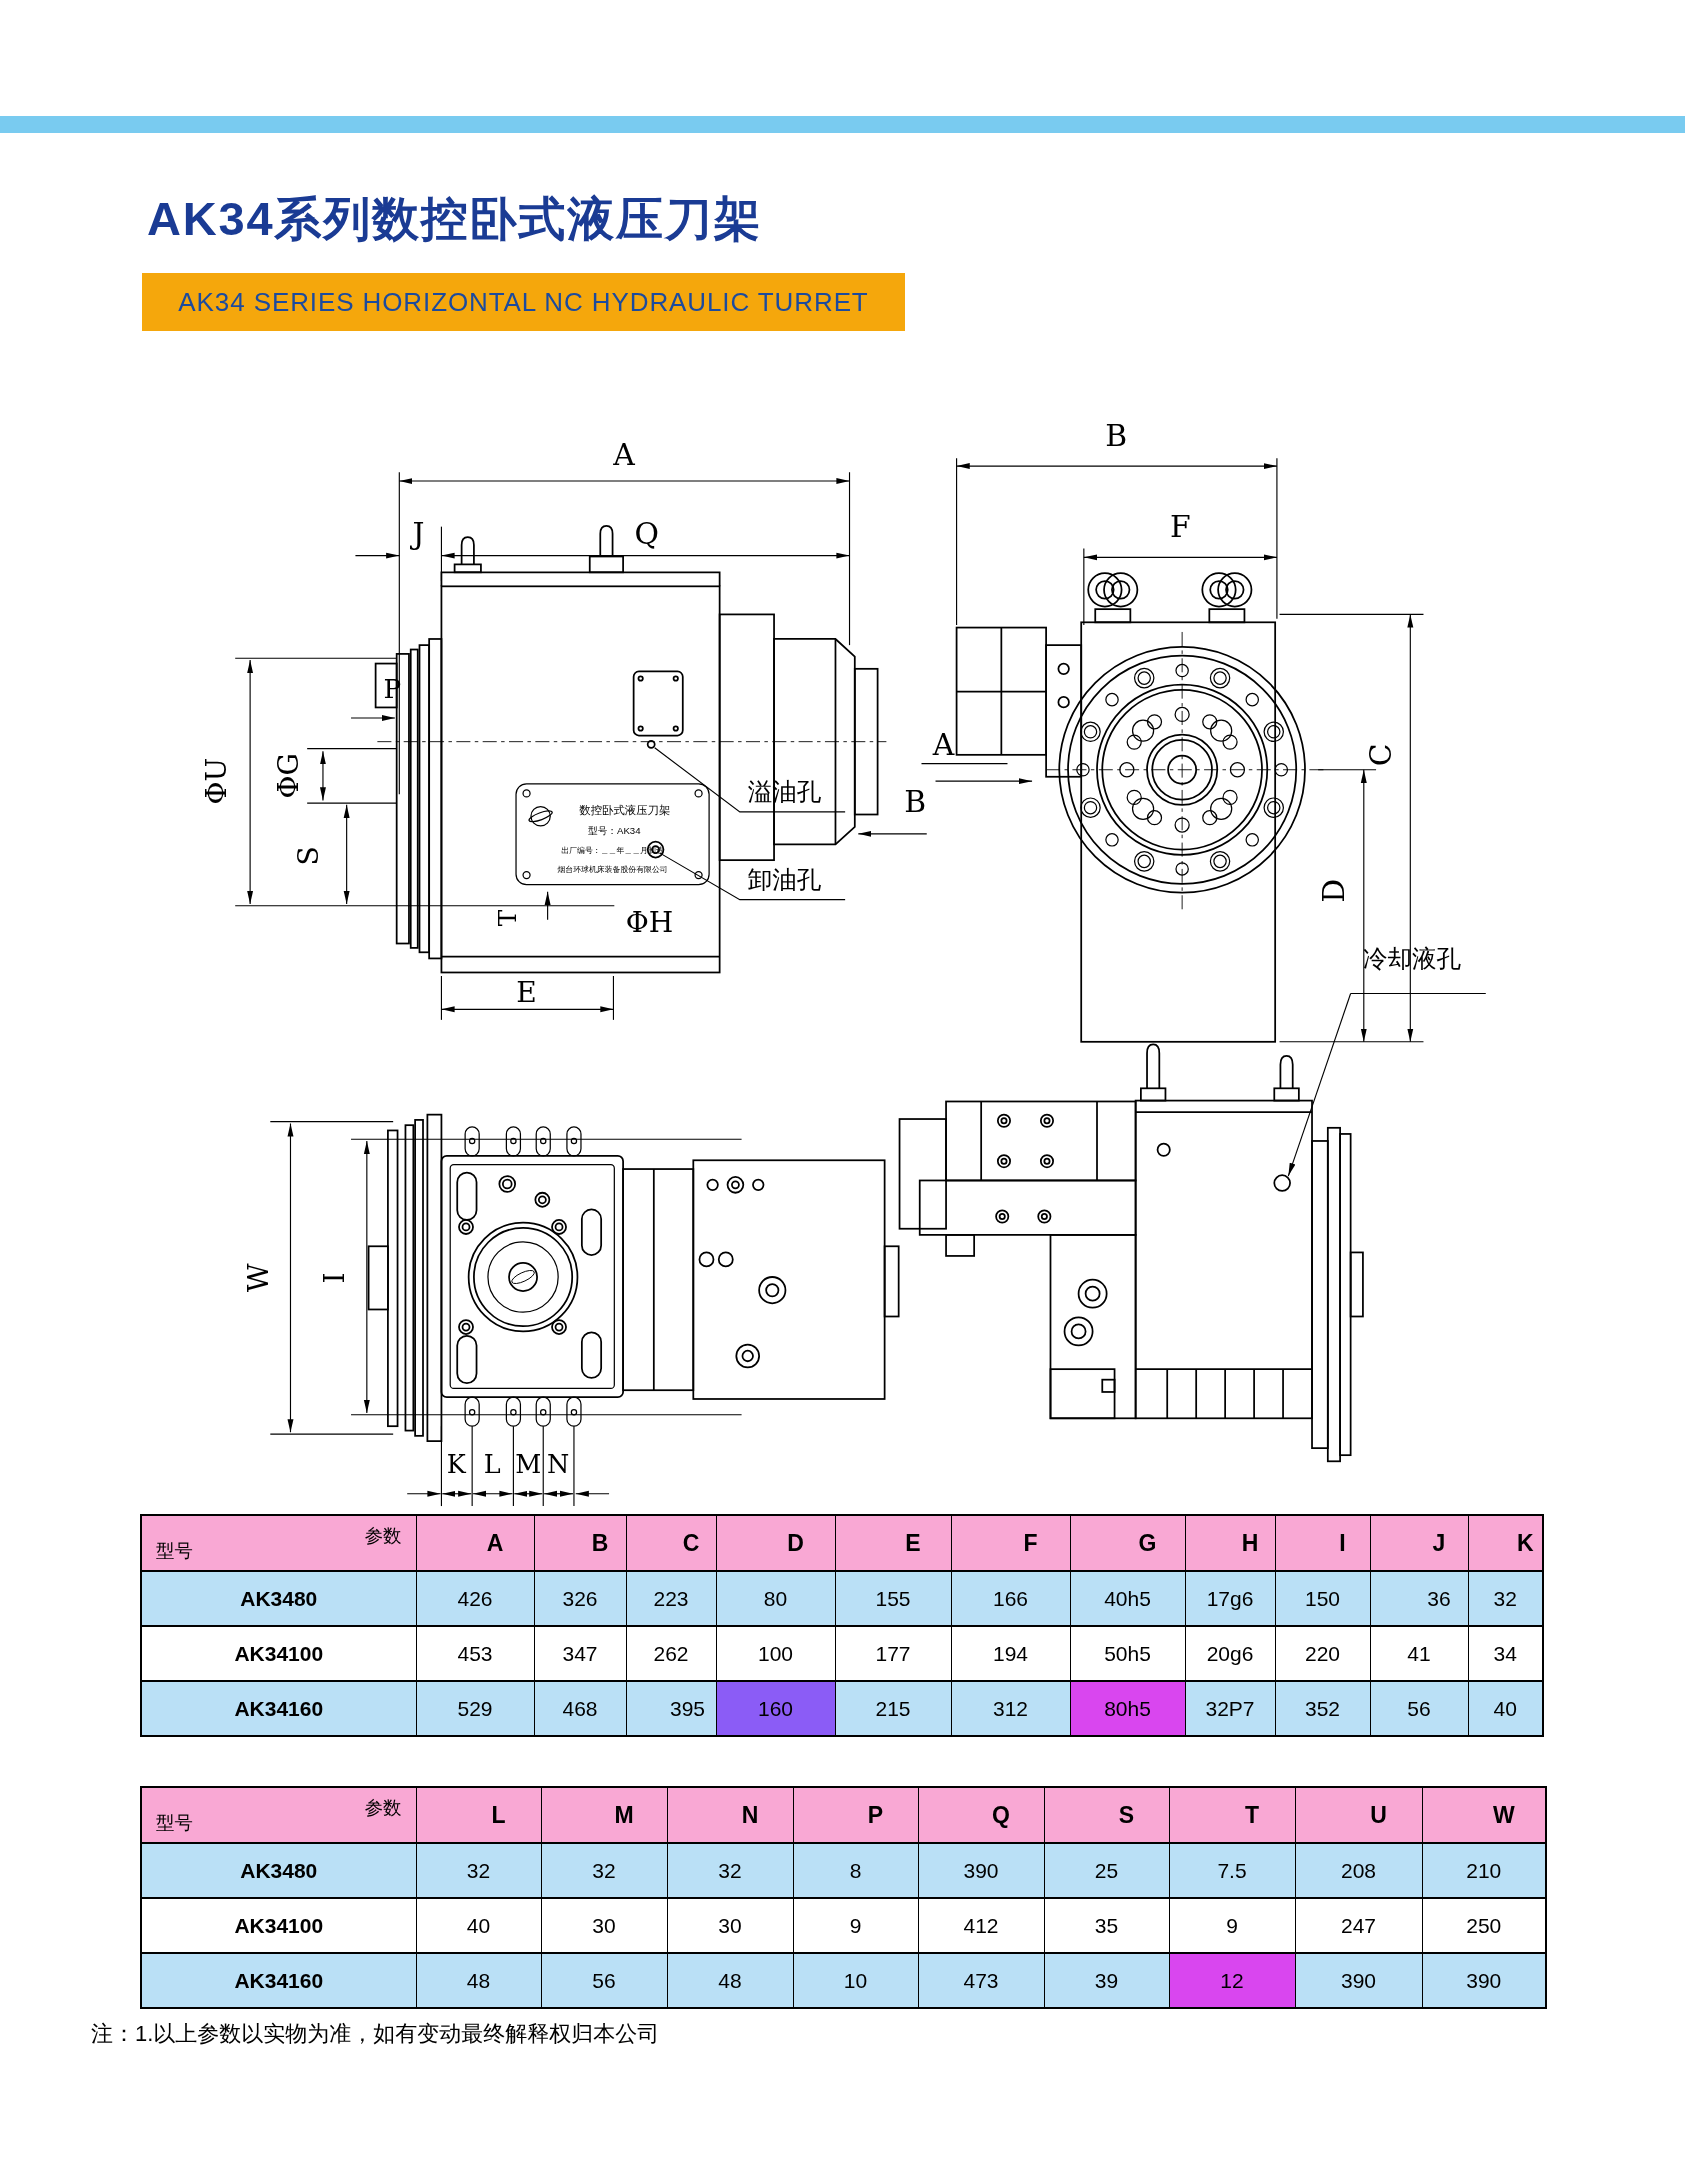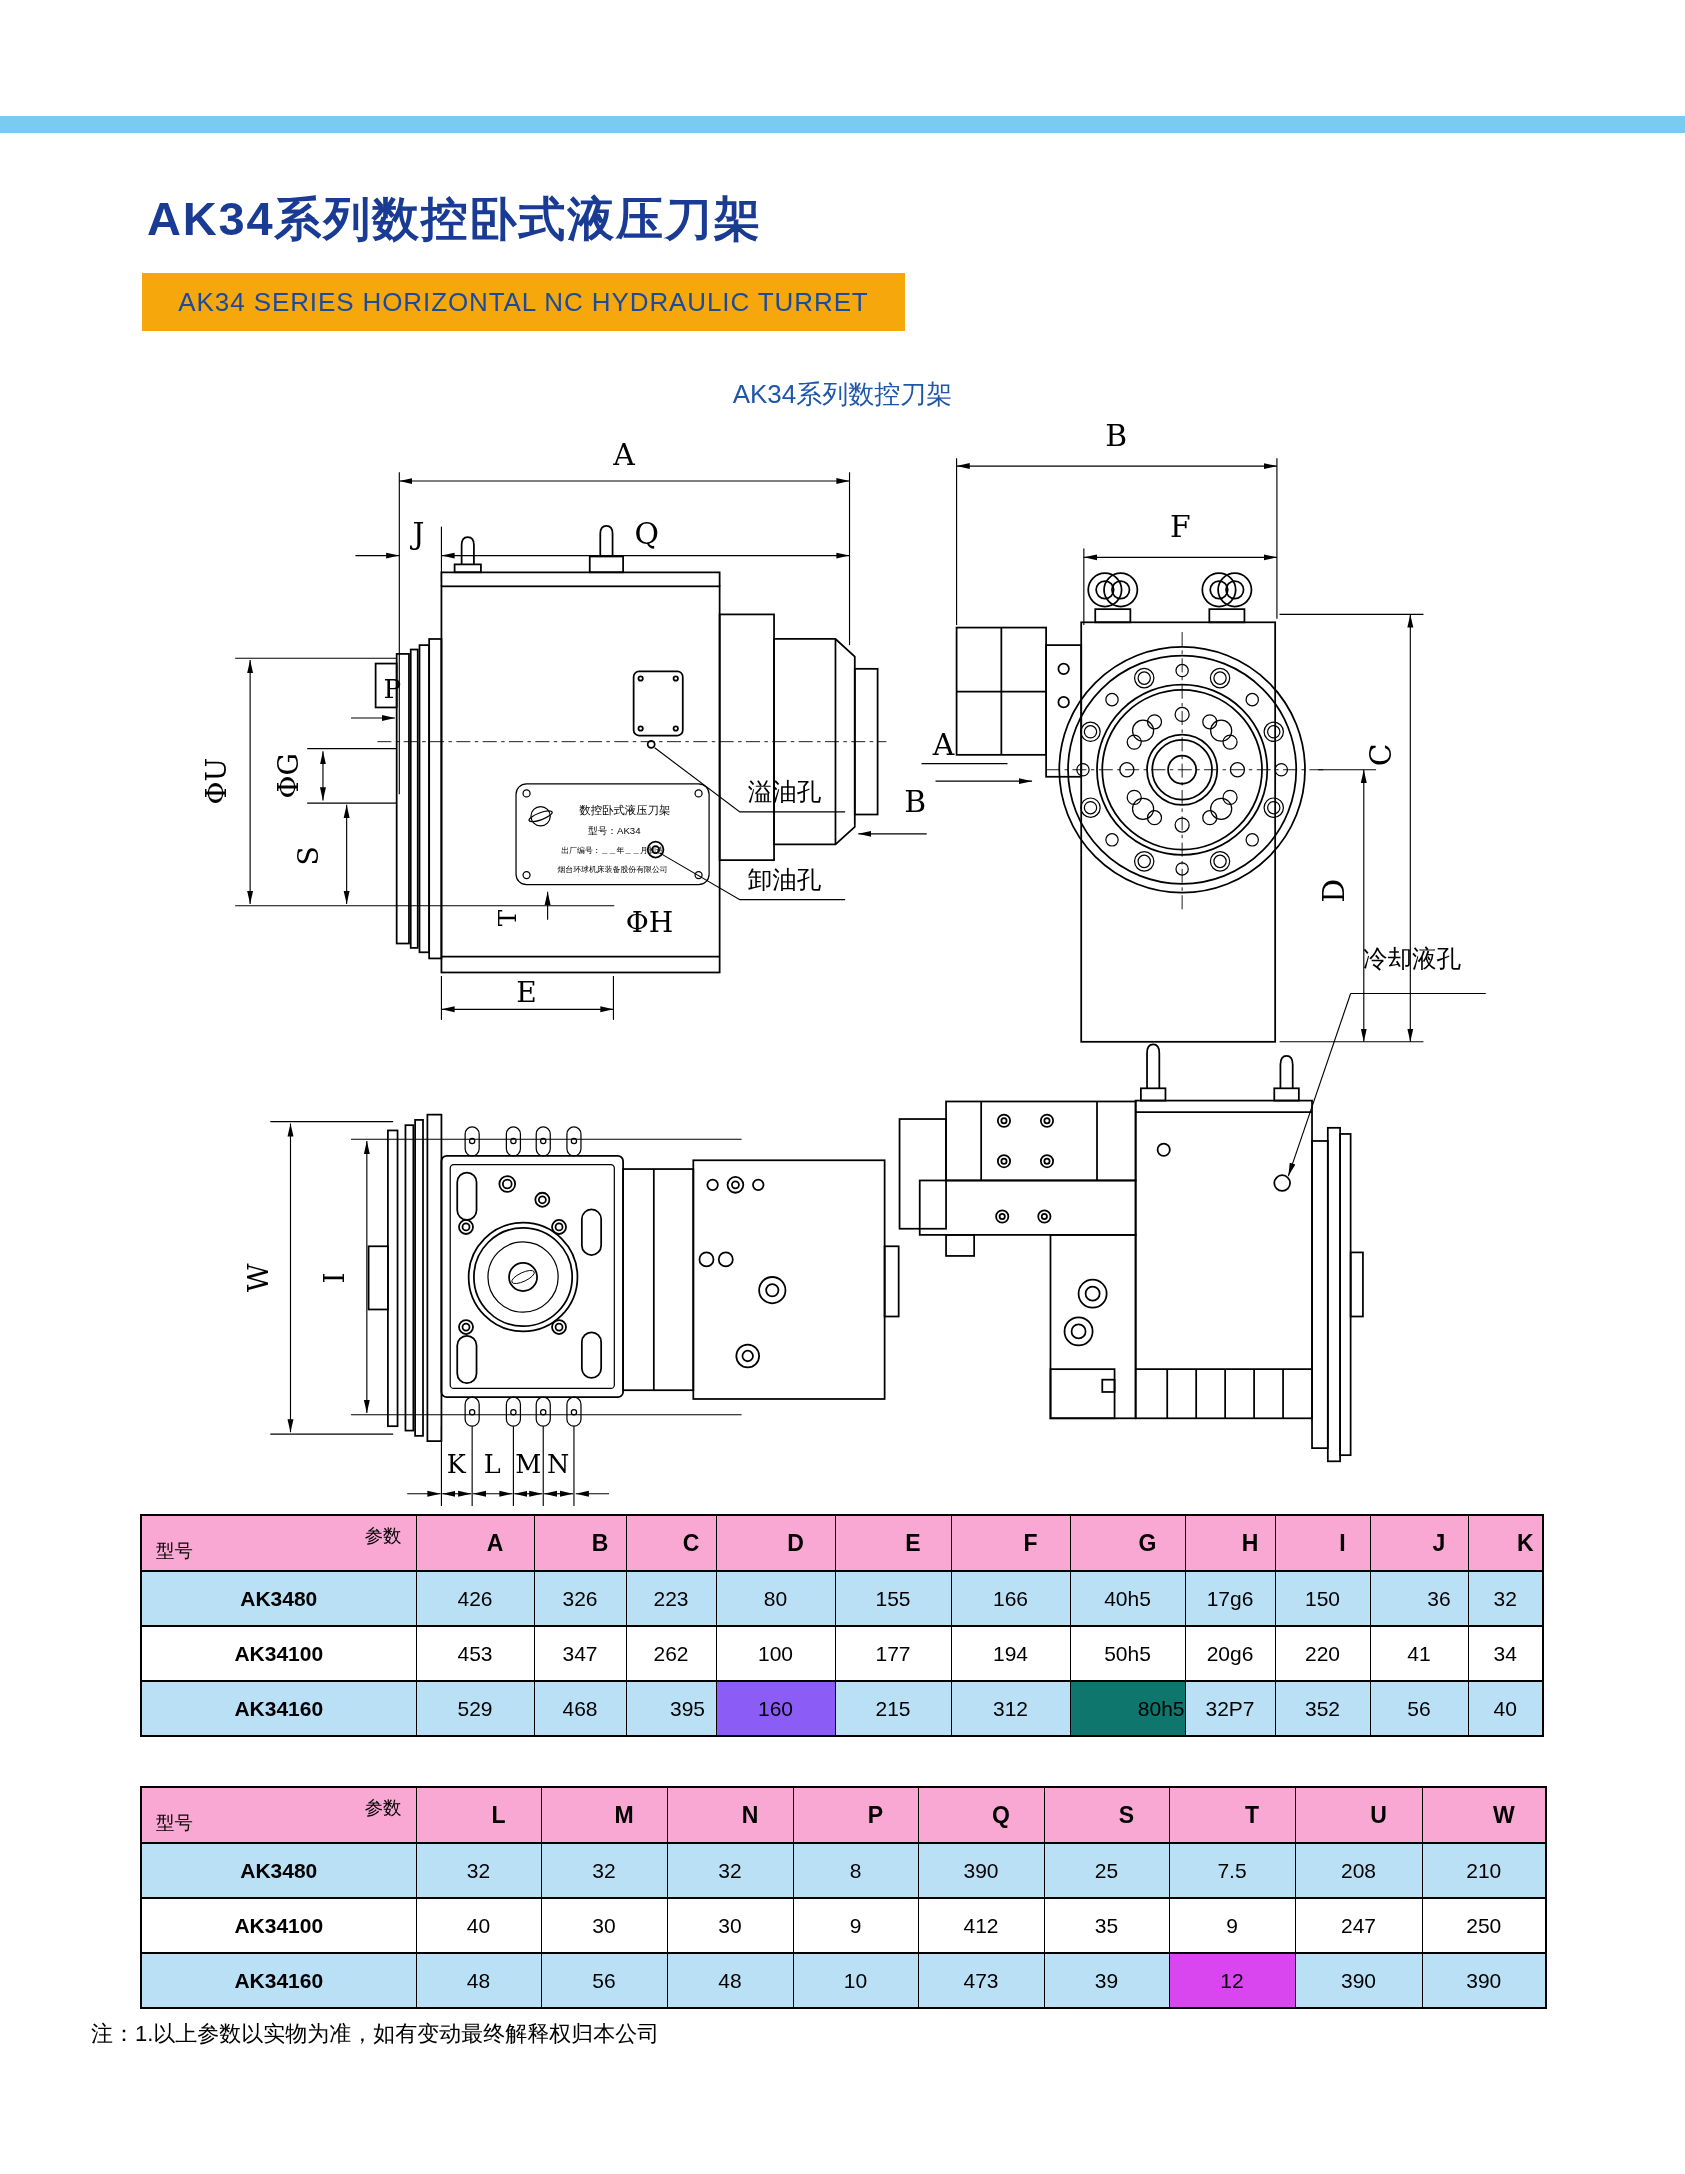--- a/index.html
+++ b/index.html
@@ -42,21 +42,20 @@
 <div id="page">
 
   <div id="accent-band" style="background: rgb(121, 203, 240);"></div>
 
   <div id="page-title" style="color: rgb(26, 59, 148);">AK34系列数控卧式液压刀架</div>
 
   <div id="series-banner" style="background: rgb(245, 167, 12); color: rgb(28, 75, 158);">
     <span>AK34 SERIES HORIZONTAL NC HYDRAULIC TURRET</span>
   </div>
 
-  <div id="drawing-caption" style="color: rgb(31, 86, 168);">AK34系列数控刀架</div>
 
   <svg id="tech-drawing" width="1685" height="2174" viewBox="0 0 1920 2477">
     <defs>
       <marker id="ae" markerWidth="16" markerHeight="8" refX="15" refY="4" orient="auto" markerUnits="userSpaceOnUse">
         <path d="M0,0.6 L15,4 L0,7.4 z" fill="#000"></path>
       </marker>
       <marker id="as" markerWidth="16" markerHeight="8" refX="1" refY="4" orient="auto" markerUnits="userSpaceOnUse">
         <path d="M16,0.6 L1,4 L16,7.4 z" fill="#000"></path>
       </marker>
     </defs>
@@ -448,21 +447,21 @@
       <td>34</td>
     </tr>
     <tr class="data row-blue">
       <td class="model" style="background: rgb(186, 224, 246);">AK34160</td>
       <td style="background: rgb(186, 224, 246);">529</td>
       <td style="background: rgb(186, 224, 246);">468</td>
       <td style="background: rgb(186, 224, 246); padding-left: 33px;">395</td>
       <td style="background: #8b5cf6;">160</td>
       <td style="background: rgb(186, 224, 246);">215</td>
       <td style="background: rgb(186, 224, 246);">312</td>
-      <td style="background: #0f766e; text-align: right;">80h5</td>
+      <td style="background: #d946ef;">80h5</td>
       <td style="background: rgb(186, 224, 246);">32P7</td>
       <td style="background: rgb(186, 224, 246);">352</td>
       <td style="background: rgb(186, 224, 246);">56</td>
       <td style="background: rgb(186, 224, 246);">40</td>
     </tr>
   </tbody>
     </table>
 
   <table id="table2" class="dim-table">
     <colgroup>

